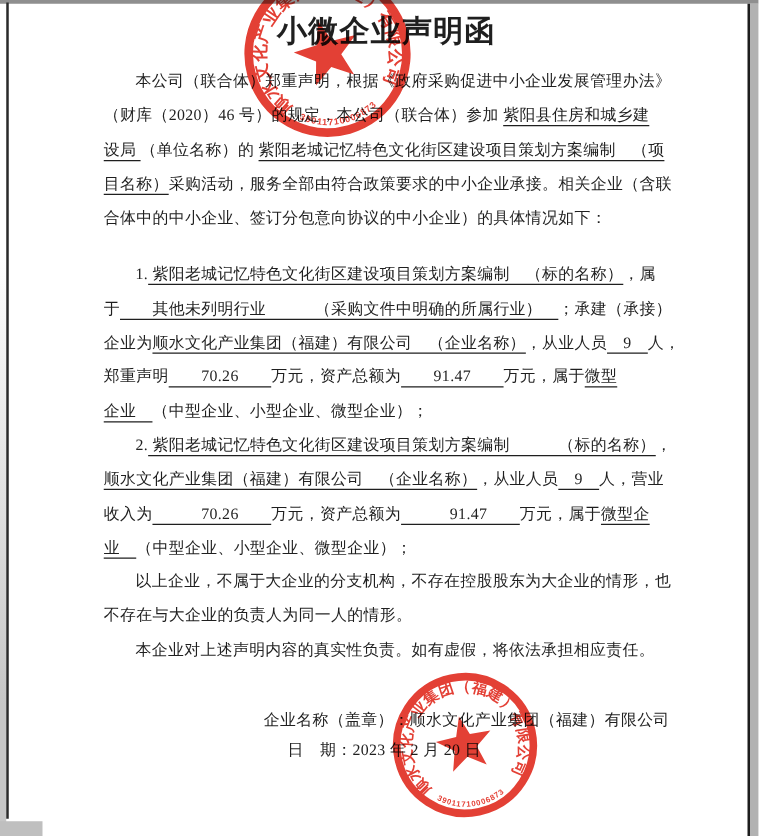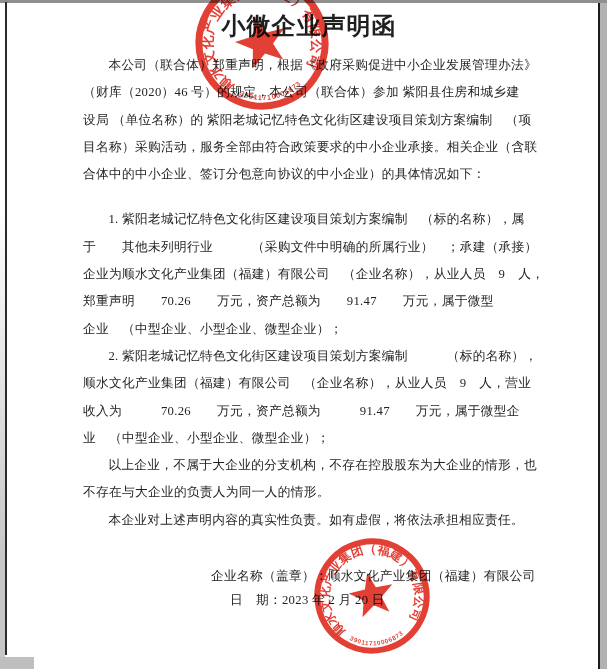--- a/index.html
+++ b/index.html
@@ -22,20 +22,21 @@
     text-align:center;font-size:24px;font-weight:bold;letter-spacing:1px;
     line-height:28px;height:28px;margin-bottom:12px;
   }
   .section{margin:0;}
   .line{
     font-size:12.7px;line-height:27.3px;height:27.3px;
     white-space:pre;letter-spacing:0.3px;
   }
   .indent{padding-left:25.4px;}
   .u{
+    text-decoration:underline;
     text-underline-offset:4px;
     text-decoration-thickness:1px;
   }
   .sec-item1{margin-top:18px;}
   .sec-item2{margin-top:0;}
   .sec-signature{margin-top:30px;}
   .sec-signature .line{line-height:24px;height:24px;}
   .sec-signature .line:nth-child(1){margin-left:128px;}
   .sec-signature .line:nth-child(2){margin-left:147px;}
 

